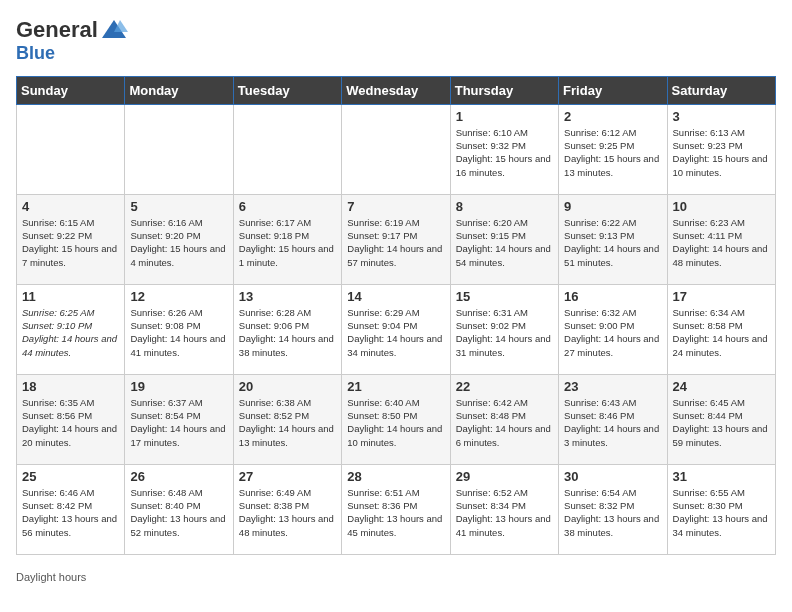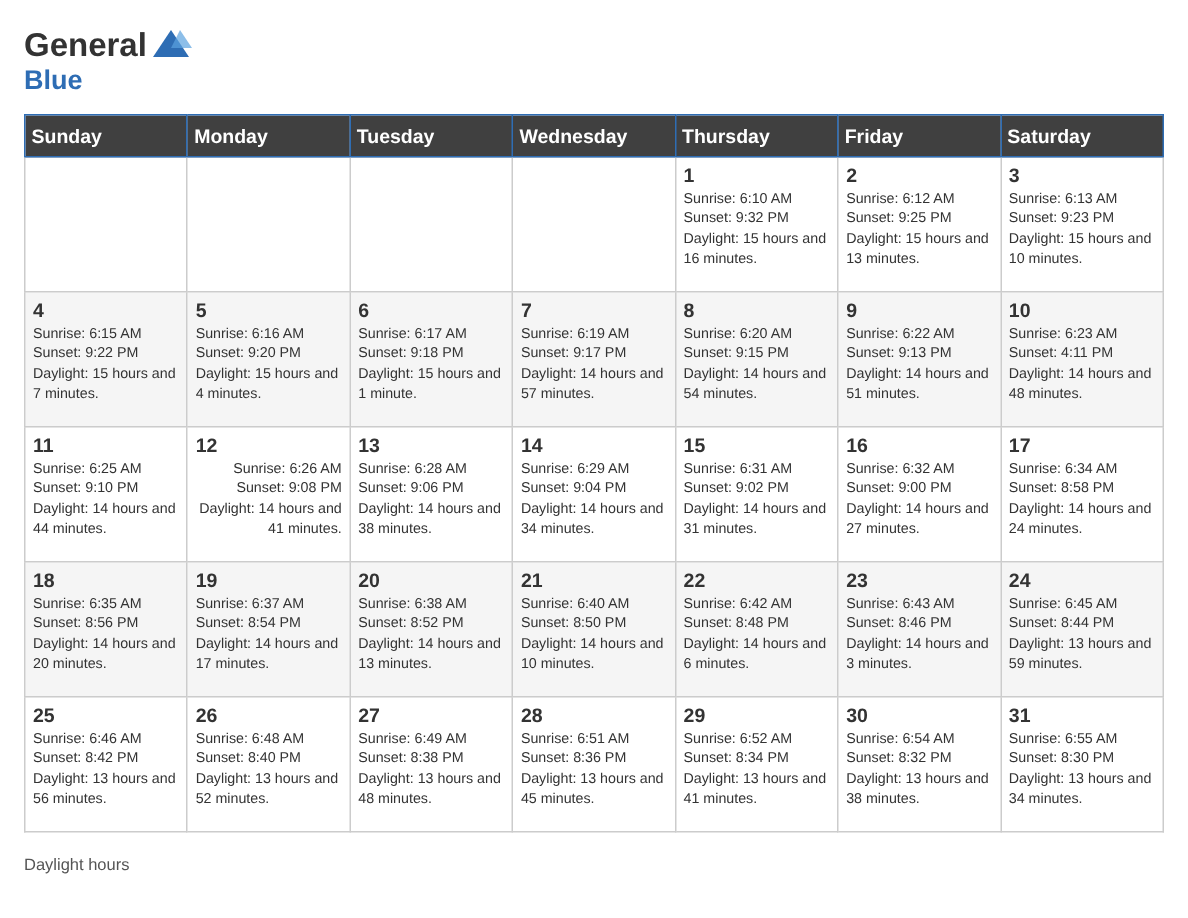--- a/index.html
+++ b/index.html
@@ -193,27 +193,27 @@
         <td>
           <span class="day-num">10</span>
           <div class="cell-info" style="white-space: pre-line;">Sunrise: 6:23 AM
 Sunset: 4:11 PM
 Daylight: 14 hours and 48 minutes.</div>
         </td>
       </tr>
       <tr>
         <td>
           <span class="day-num">11</span>
-          <div class="cell-info" style="white-space: pre-line;">Sunrise: 6:25 AM
+          <div class="cell-info" style="white-space: pre-line; font-style: italic;">Sunrise: 6:25 AM
 Sunset: 9:10 PM
 Daylight: 14 hours and 44 minutes.</div>
         </td>
         <td>
           <span class="day-num">12</span>
-          <div class="cell-info" style="white-space: pre-line; text-align: right;">Sunrise: 6:26 AM
+          <div class="cell-info" style="white-space: pre-line;">Sunrise: 6:26 AM
 Sunset: 9:08 PM
 Daylight: 14 hours and 41 minutes.</div>
         </td>
         <td>
           <span class="day-num">13</span>
           <div class="cell-info" style="white-space: pre-line;">Sunrise: 6:28 AM
 Sunset: 9:06 PM
 Daylight: 14 hours and 38 minutes.</div>
         </td>
         <td>

